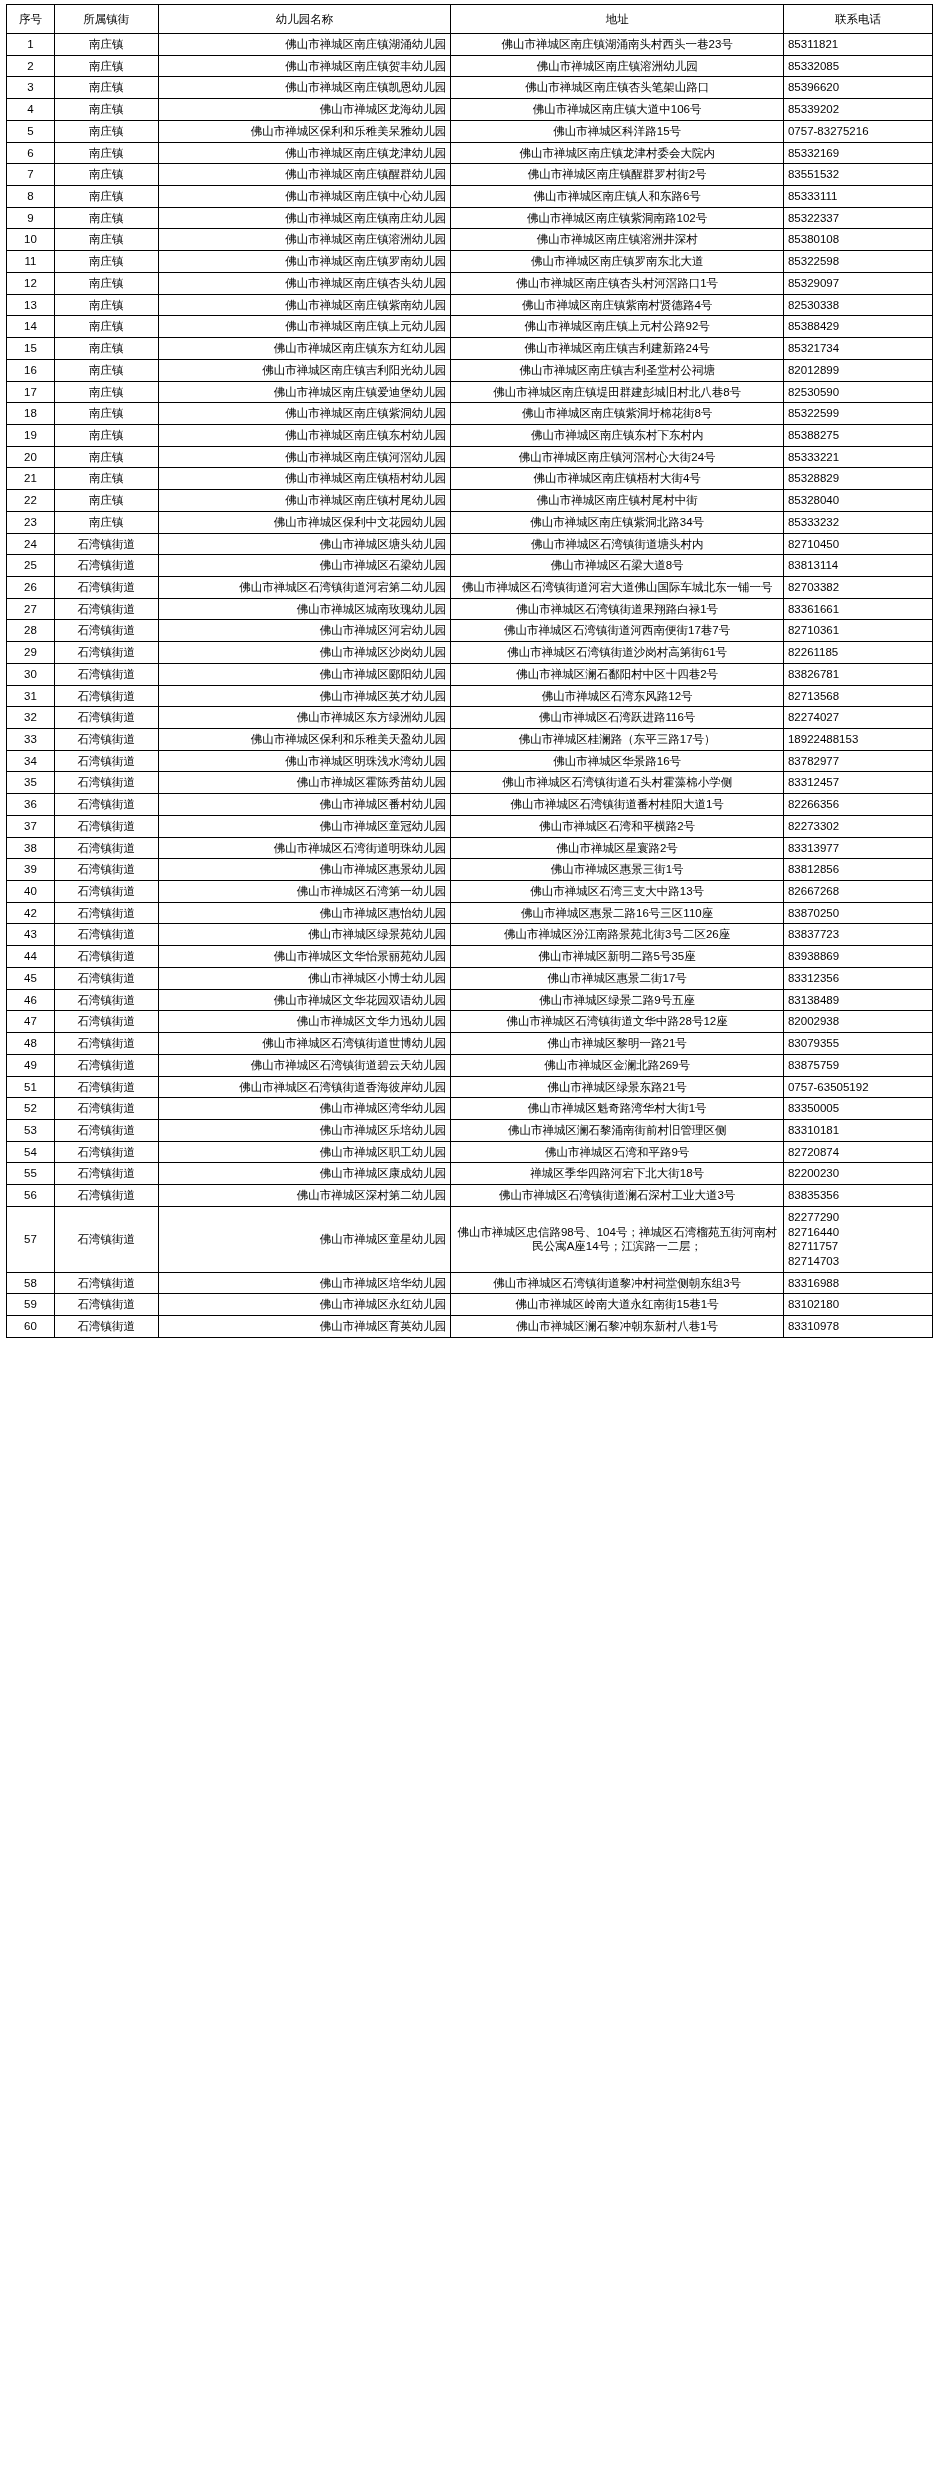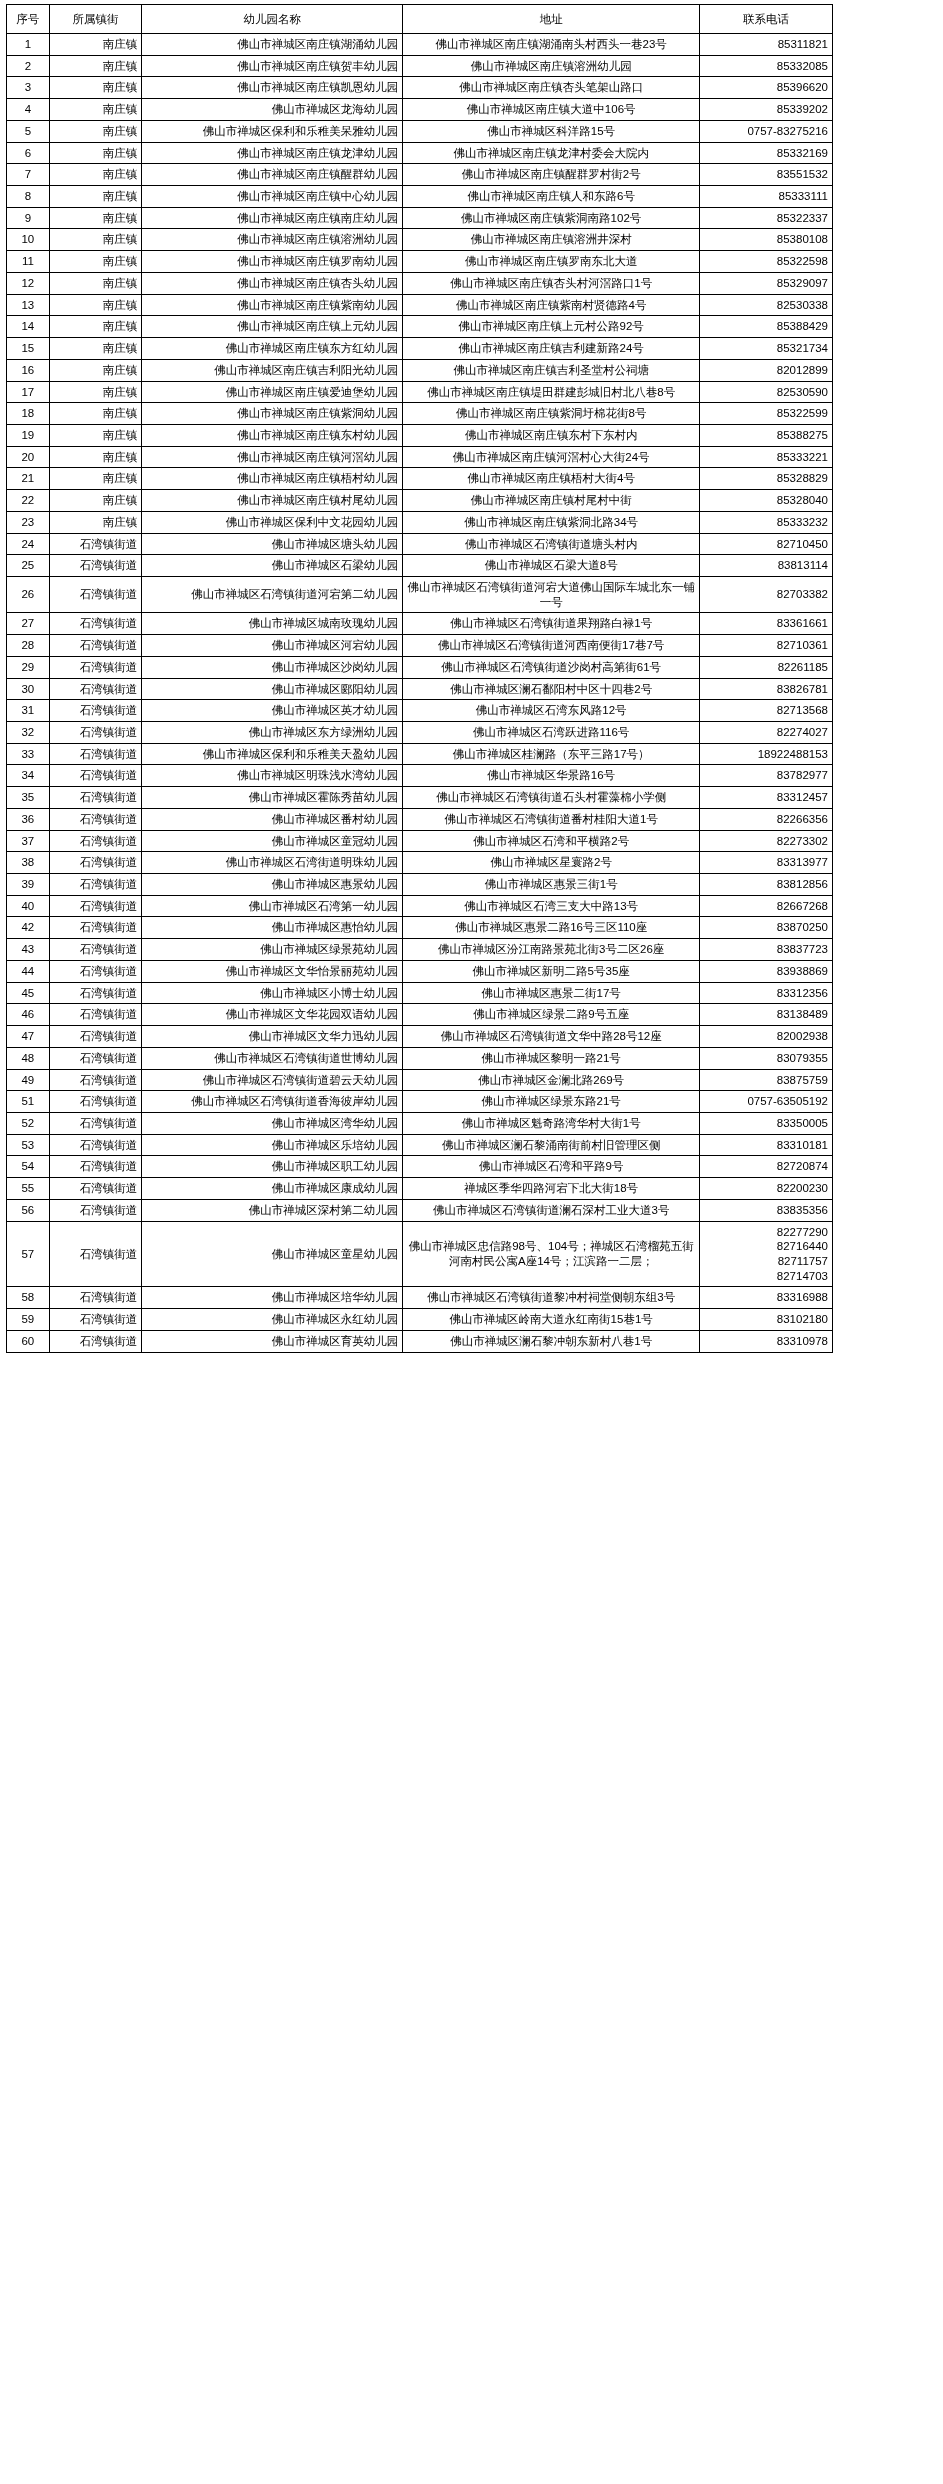--- a/index.html
+++ b/index.html
@@ -12,21 +12,21 @@
     font-family: "Liberation Sans", sans-serif;
     color: #000000;
   }
   .wrap {
     width: 943px;
     box-sizing: border-box;
     padding: 4px 6px 6px 6px;
   }
   table.kg {
     border-collapse: collapse;
-    width: 827px;
+    width: 927px;
     table-layout: fixed;
     font-size: 11.5px;
   }
   table.kg th, table.kg td {
     border: 1px solid #000000;
     padding: 3px 4px;
     vertical-align: middle;
     line-height: 1.28;
     word-break: break-all;
   }
@@ -34,24 +34,24 @@
     font-weight: normal;
     text-align: center;
     height: 22px;
   }
   col.c0 { width: 36px; }
   col.c1 { width: 78px; }
   col.c2 { width: 220px; }
   col.c3 { width: 250px; }
   col.c4 { width: 112px; }
   td.idx { text-align: center; }
-  td.town { text-align: right; }
+  td.town { text-align: center; }
   td.name { text-align: right; }
   td.addr { text-align: center; }
-  td.tel  { text-align: right; }
+  td.tel  { text-align: left; }
   .tel span { display: block; }
 </style>
 </head>
 <body>
 
 <div class="wrap">
   <table class="kg">
     <colgroup>
       <col class="c0">
         <col class="c1">

